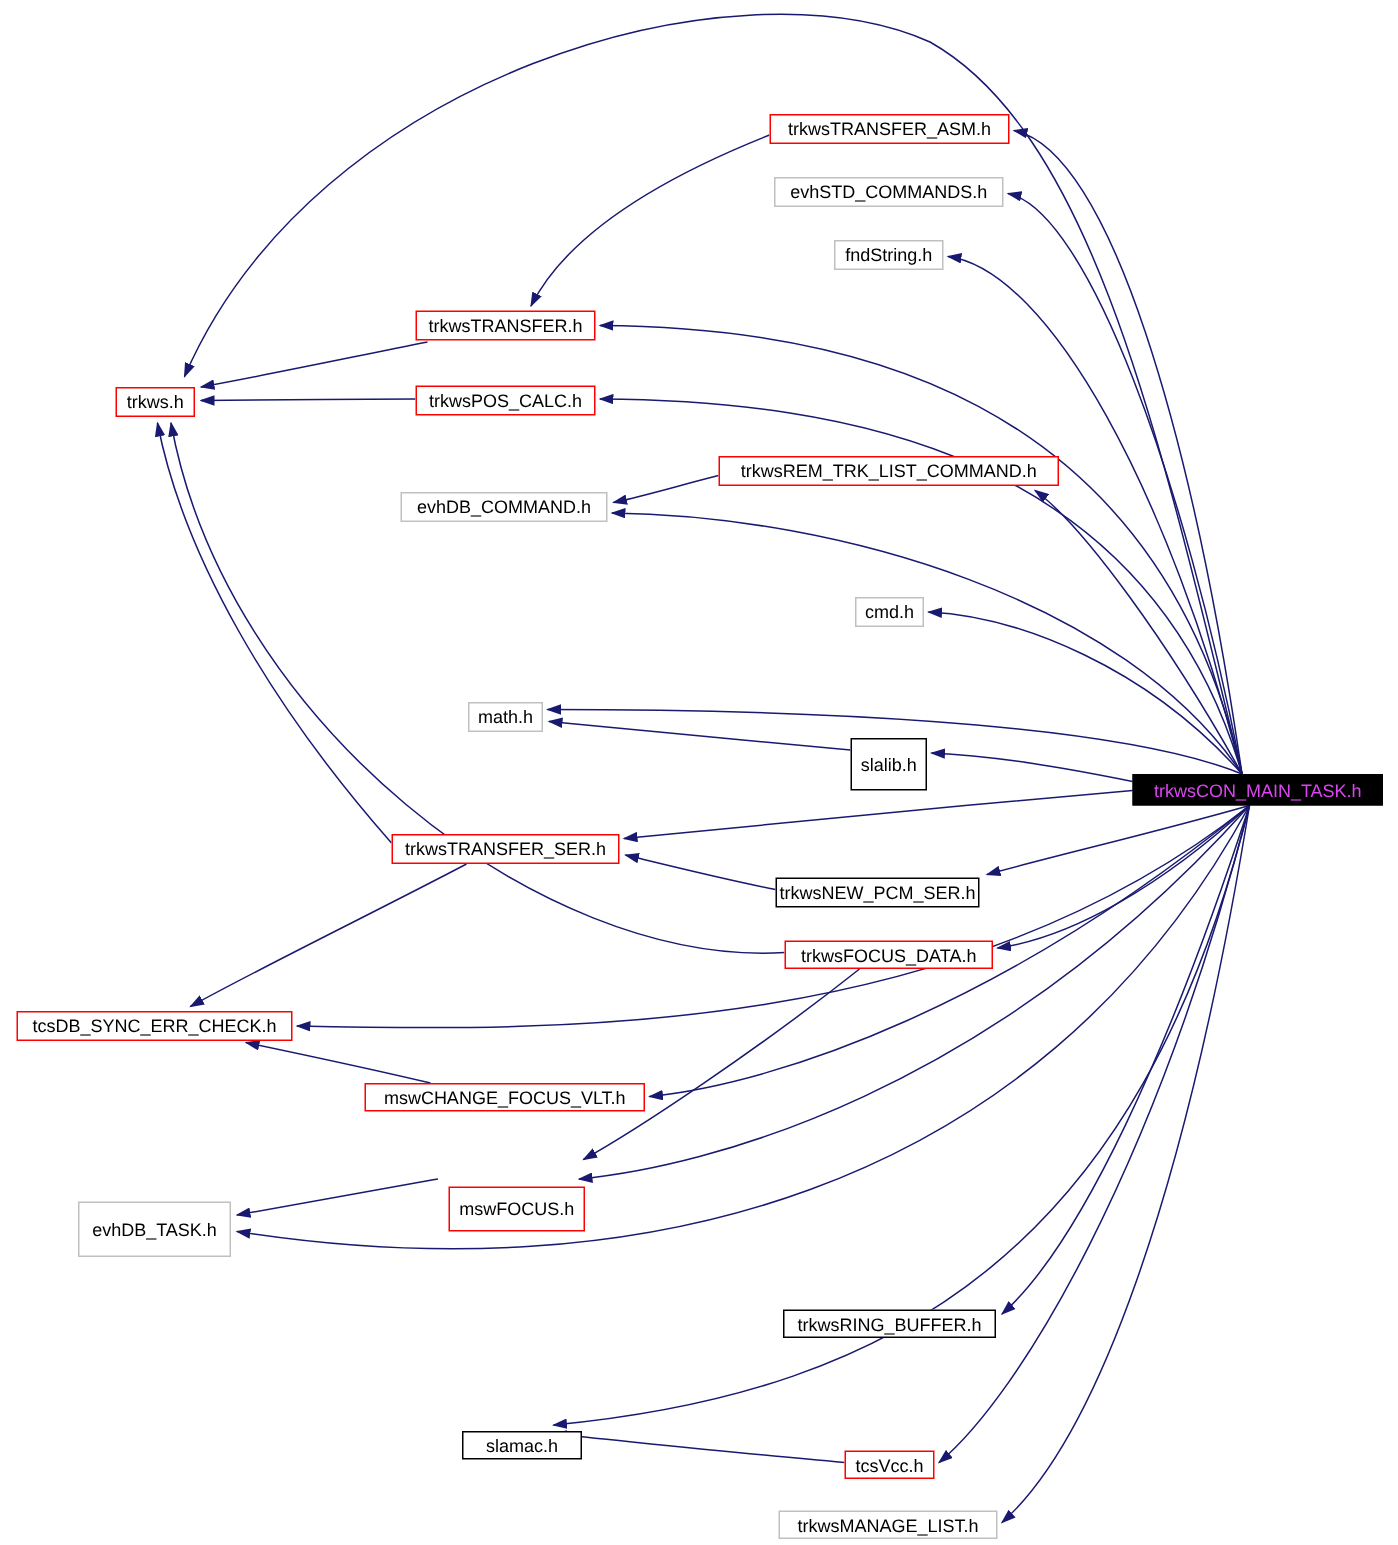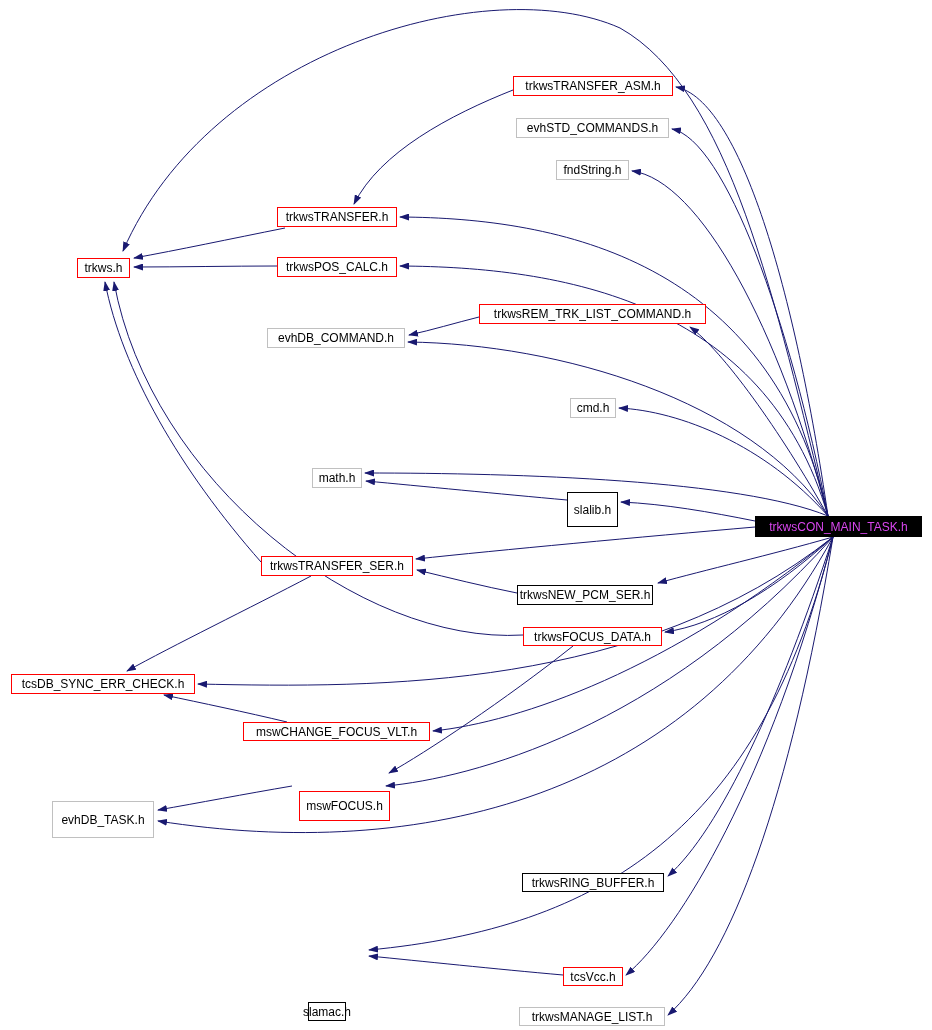--- a/index.html
+++ b/index.html
@@ -96,16 +96,16 @@
     <div class="node black" style="left: 567px; top: 492px; width: 51px; height: 35px;">slalib.h</div>
     <div class="node current" style="left: 755px; top: 516px; width: 167px; height: 21px;">trkwsCON_MAIN_TASK.h</div>
     <div class="node red" style="left: 261px; top: 556px; width: 152px; height: 20px;">trkwsTRANSFER_SER.h</div>
     <div class="node black" style="left: 517px; top: 585px; width: 136px; height: 20px;">trkwsNEW_PCM_SER.h</div>
     <div class="node red" style="left: 523px; top: 627px; width: 139px; height: 19px;">trkwsFOCUS_DATA.h</div>
     <div class="node red" style="left: 11px; top: 674px; width: 184px; height: 20px;">tcsDB_SYNC_ERR_CHECK.h</div>
     <div class="node red" style="left: 243px; top: 722px; width: 187px; height: 19px;">mswCHANGE_FOCUS_VLT.h</div>
     <div class="node red" style="left: 299px; top: 776px; width: 91px; height: 30px; margin-top: 15px;">mswFOCUS.h</div>
     <div class="node gray" style="left: 52px; top: 801px; width: 102px; height: 37px;">evhDB_TASK.h</div>
     <div class="node black" style="left: 522px; top: 873px; width: 142px; height: 19px;">trkwsRING_BUFFER.h</div>
-    <div class="node black" style="left: 308px; top: 954px; width: 38px; height: 19px; margin-top: 48px;">slamac.h</div>
+    <div class="node black" style="left: 308px; top: 954px; width: 80px; height: 19px;">slamac.h</div>
     <div class="node red" style="left: 563px; top: 967px; width: 60px; height: 19px;">tcsVcc.h</div>
     <div class="node gray" style="left: 519px; top: 1007px; width: 146px; height: 19px;">trkwsMANAGE_LIST.h</div>
   </div>
 
 </body></html>

